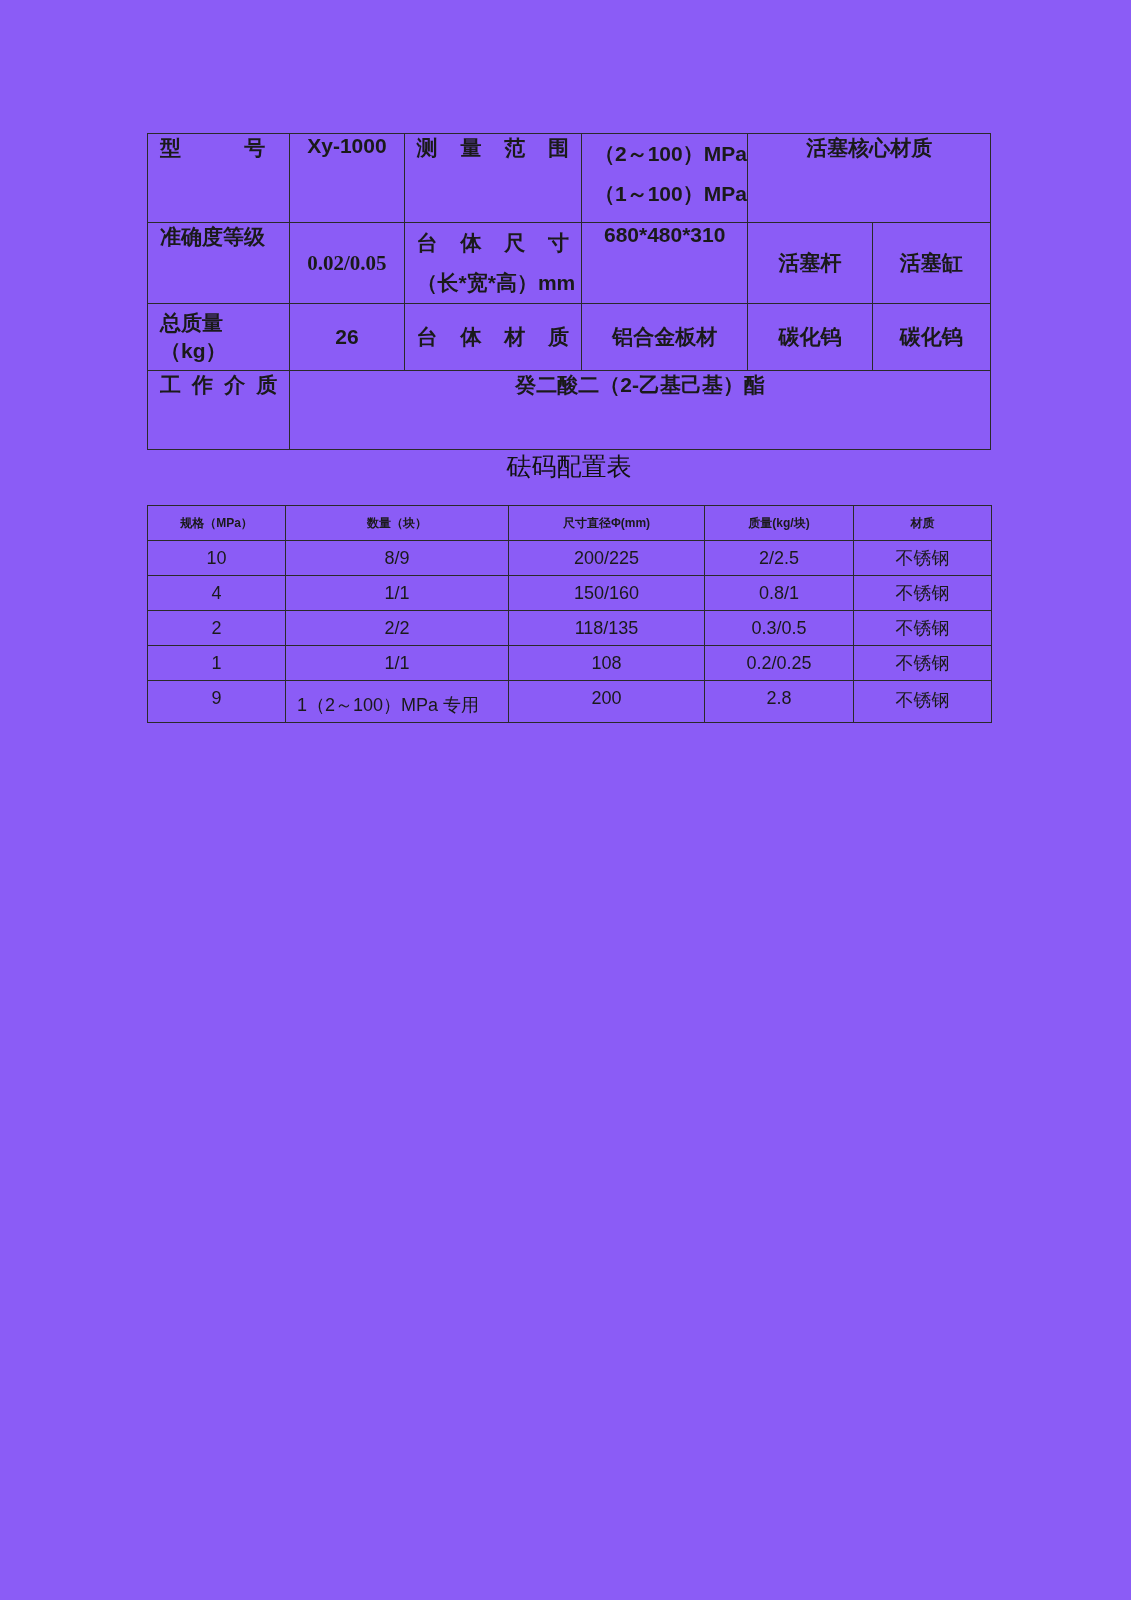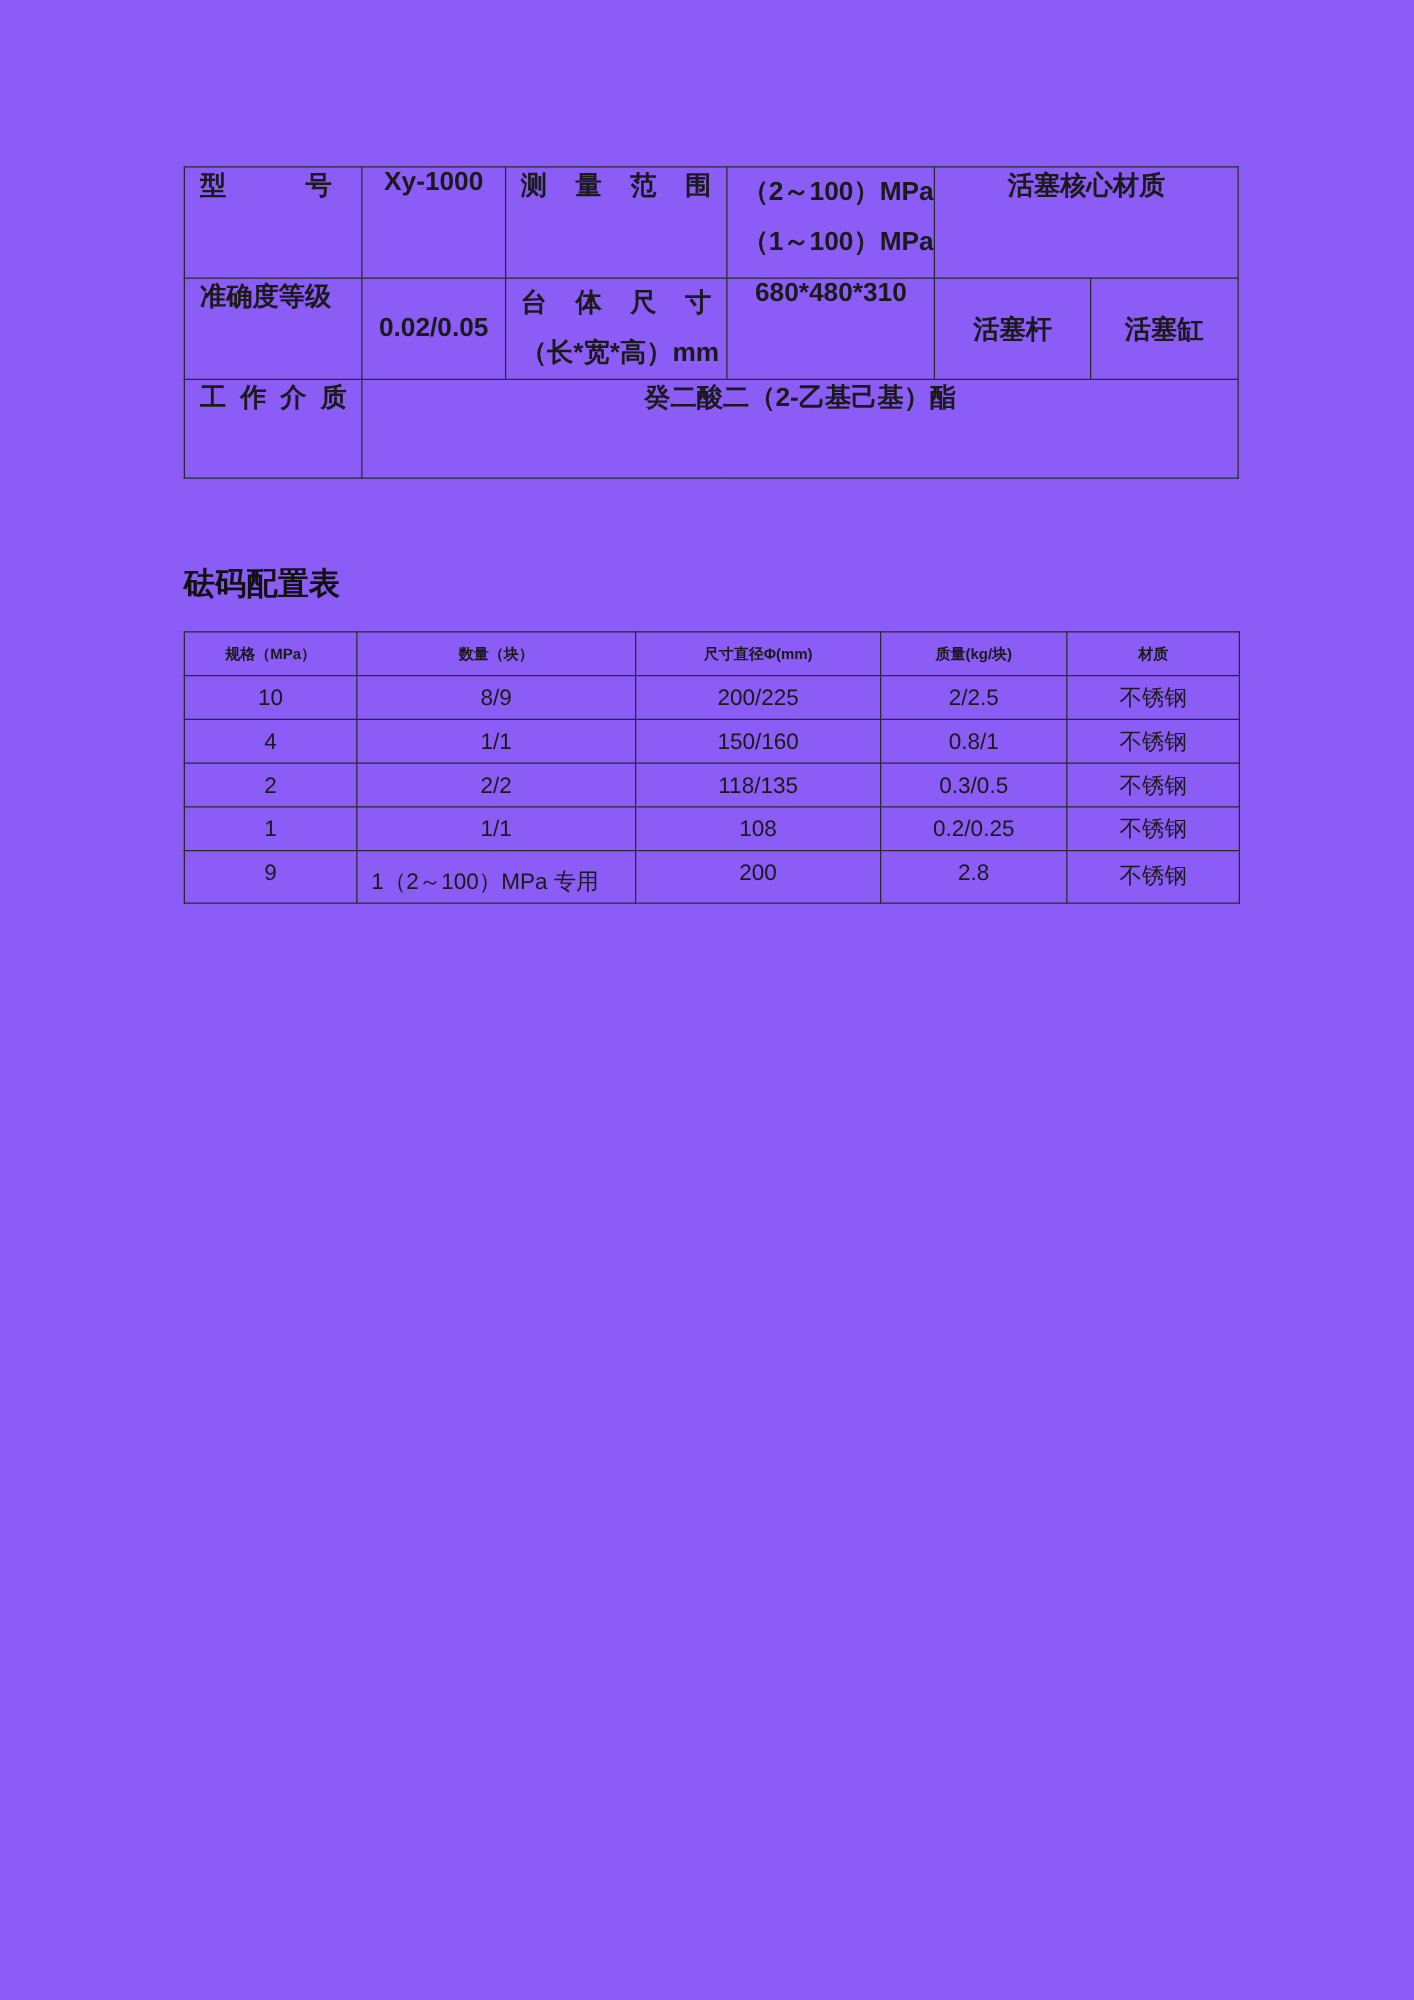--- a/index.html
+++ b/index.html
@@ -26,34 +26,34 @@
   .spec-table tr.r1 { height: 89px; }
   .spec-table tr.r2 { height: 81px; }
   .spec-table tr.r3 { height: 67px; }
   .spec-table tr.r4 { height: 79px; }
 
   td.top  { vertical-align: top; }
   td.mid  { vertical-align: middle; }
   .pt4  { padding-top: 4px; }
   .pt13 { padding-top: 13px; }
   .pt14 { padding-top: 14px; }
-  .pt16 { padding-top: 16px; }
+  .pt16 { padding-top: 16px; font-family: Liberation Serif, serif; }
   .pt18 { padding-top: 18px; }
   .pt20 { padding-top: 20px; }
   .val   { font-weight: normal; font-size: 19px; text-align: center; }
   .cjkval{ font-weight: normal; font-size: 20px; text-align: center; }
   .ctr   { text-align: center; }
   .just  { display: block; text-align: justify; text-align-last: justify; }
   .padr  { padding-right: 24px !important; }
   .lines2 div { line-height: 40px; white-space: nowrap; }
 
   
   .t2-title {
     position: absolute; left: 147px; top: 450px; width: 844px;
-    text-align: left; font-size: 25px; font-weight: bold; color: #111;
+    text-align: center; font-size: 25px; font-weight: normal; color: #111;
   }
 
   
   .weights-table { position: absolute; left: 147px; top: 505px; width: 844px; }
   .weights-table td {
     border: 1.5px solid #2a2a2a;
     text-align: center;
     vertical-align: middle;
     font-size: 18px;
     font-weight: normal;
@@ -102,20 +102,30 @@
       <td class="mid pt16 val">0.02/0.05</td>
       <td class="top pt4 lines2">
         <div>
               <span class="just">台 体 尺 寸</span>
             </div>
         <div>（长*宽*高）mm</div>
       </td>
       <td class="top pt14 val">680*480*310</td>
       <td class="mid ctr">活塞杆</td>
       <td class="mid ctr">活塞缸</td>
+    </tr>
+    <tr class="r3">
+      <td class="mid">总质量（kg）</td>
+      <td class="mid val">26</td>
+      <td class="mid">
+        <span class="just">台 体 材 质</span>
+      </td>
+      <td class="mid cjkval">铝合金板材</td>
+      <td class="mid cjkval">碳化钨</td>
+      <td class="mid cjkval">碳化钨</td>
     </tr>
     <tr class="r4">
       <td class="top pt20">
         <span class="just">工 作 介 质</span>
       </td>
       <td class="top pt18 cjkval" colspan="5">癸二酸二（2-乙基己基）酯</td>
     </tr>
   </tbody>
     </table>
 

